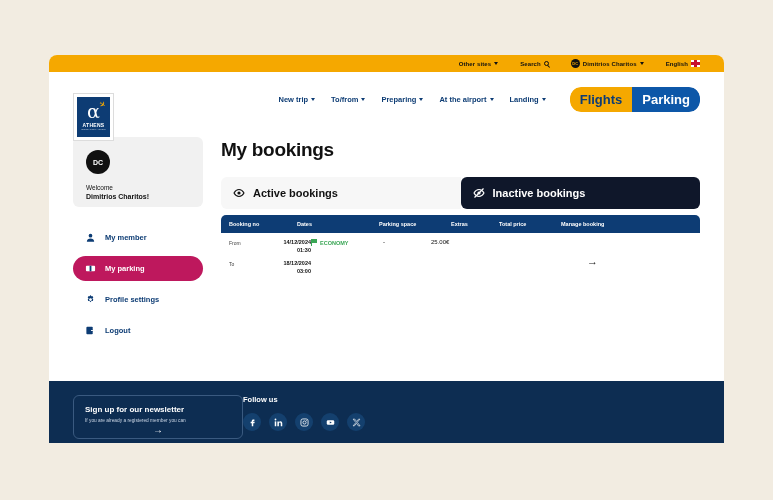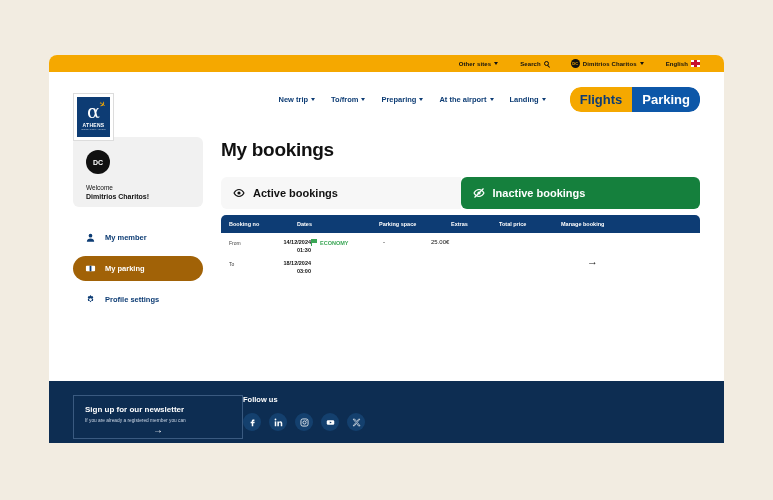--- a/index.html
+++ b/index.html
@@ -108,35 +108,35 @@
   .welcome { font-size: 6.5px; color:#111; margin-top: 10px; }
   .uname { font-size: 7px; font-weight: bold; color:#111; margin-top: 2px; }
 
   .menu { margin-top: 18px; display:flex; flex-direction:column; gap: 6px; }
   .menu-item {
     display:flex; align-items:center; gap: 9px;
     padding: 7px 12px; border-radius: 16px;
     font-size: 7.5px; font-weight: bold; color:#0d3c74;
     cursor: pointer;
   }
-  .menu-item.active { background:#a16207; color:#fff; }
+  .menu-item.active { background:#be185d; color:#fff; }
   .mi-icon { width: 11px; height: 11px; flex-shrink:0; display:flex; align-items:center; justify-content:center; }
   .mi-icon svg { width: 11px; height: 11px; }
 
   
   .main { flex: 1; padding-top: 2px; }
   .page-title { font-size: 19px; font-weight: bold; color:#111; letter-spacing:-.3px; }
   .tabs { display:flex; margin-top: 16px; }
   .tab {
     flex: 1; display:flex; align-items:center; gap: 8px;
     padding: 10px 12px; font-size: 11px; font-weight: bold;
     cursor:pointer;
   }
   .tab.inactive { background:#f7f7f7; color:#111; border-radius: 6px 0 0 6px; }
-  .tab.active { background:#15803d; color:#fff; border-radius: 6px; }
+  .tab.active { background:#0f172a; color:#fff; border-radius: 6px; }
   .tab svg { width: 12px; height: 12px; flex-shrink:0; }
 
   .table { margin-top: 6px; }
   .thead {
     background:#0d3c74; color:#fff;
     display:flex; align-items:center;
     font-size: 5.5px; font-weight:bold;
     border-radius: 5px 5px 0 0;
     padding: 6px 8px;
   }
@@ -166,21 +166,21 @@
   
   .footer {
     position:absolute; left:0; bottom:0;
     width: 675px; height: 62px;
     background:#0d2d52;
     padding: 14px 24px 0 24px;
     display:flex;
   }
   .newsletter {
     width: 170px; height: 44px;
-    border: 1px solid #3a5a80; border-radius: 0;
+    border: 1px solid #3a5a80; border-radius: 6px;
     padding: 9px 11px;
     display:flex; align-items:flex-start; justify-content:space-between;
     cursor:pointer;
     flex-direction:column;
   }
   .nl-title { font-size: 8px; font-weight:bold; color:#fff; }
   .nl-sub { font-size: 4.8px; color:#c9d5e4; margin-top: 4px; line-height:1.3; }
   .nl-arrow { font-size: 10px; color:#fff; align-self:center; }
   .follow { }
   .follow-title { font-size: 7.5px; font-weight:bold; color:#fff; }
@@ -285,20 +285,29 @@
           <span>My parking</span>
         </div>
         <div class="menu-item">
           <span class="mi-icon">
             <svg viewBox="0 0 24 24">
                 <path d="M12 2l2 3h3l1 3-2 2 2 2-1 3h-3l-2 3-2-3H7l-1-3 2-2-2-2 1-3h3z" fill="#0d3c74"></path>
                 <circle cx="12" cy="12" r="3" fill="#fff"></circle>
               </svg>
           </span>
           <span>Profile settings</span>
+        </div>
+        <div class="menu-item">
+          <span class="mi-icon">
+            <svg viewBox="0 0 24 24">
+                <rect x="3" y="4" width="14" height="16" rx="2" fill="#0d3c74"></rect>
+                <path d="M13 12h9M18 8l4 4-4 4" stroke="#fff" stroke-width="2" fill="none"></path>
+              </svg>
+          </span>
+          <span>Logout</span>
         </div>
       </div>
     </div>
 
     <div class="main">
       <div class="page-title">My bookings</div>
 
       <div class="tabs">
         <div class="tab inactive">
           <svg viewBox="0 0 24 24">

